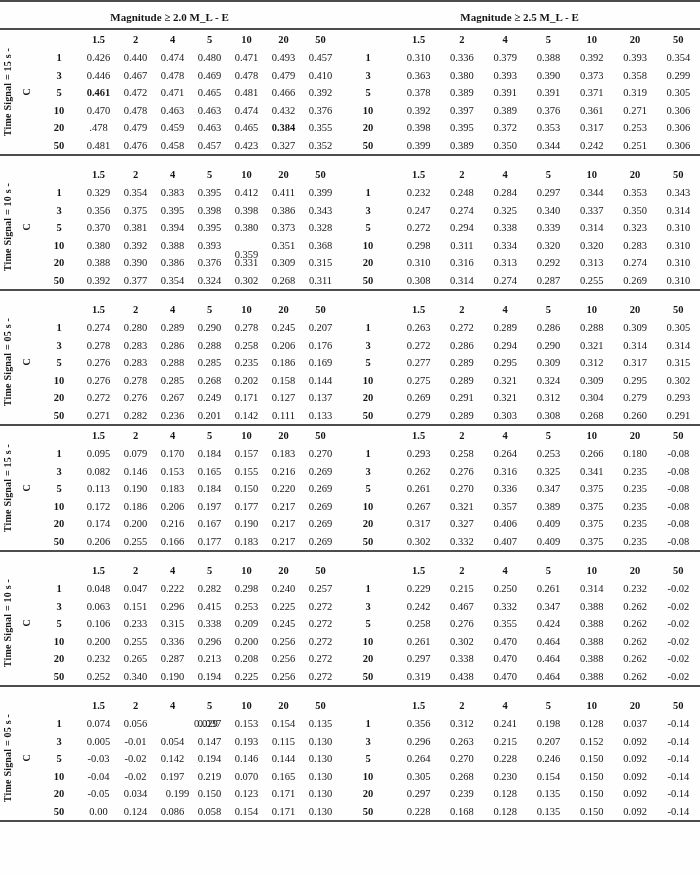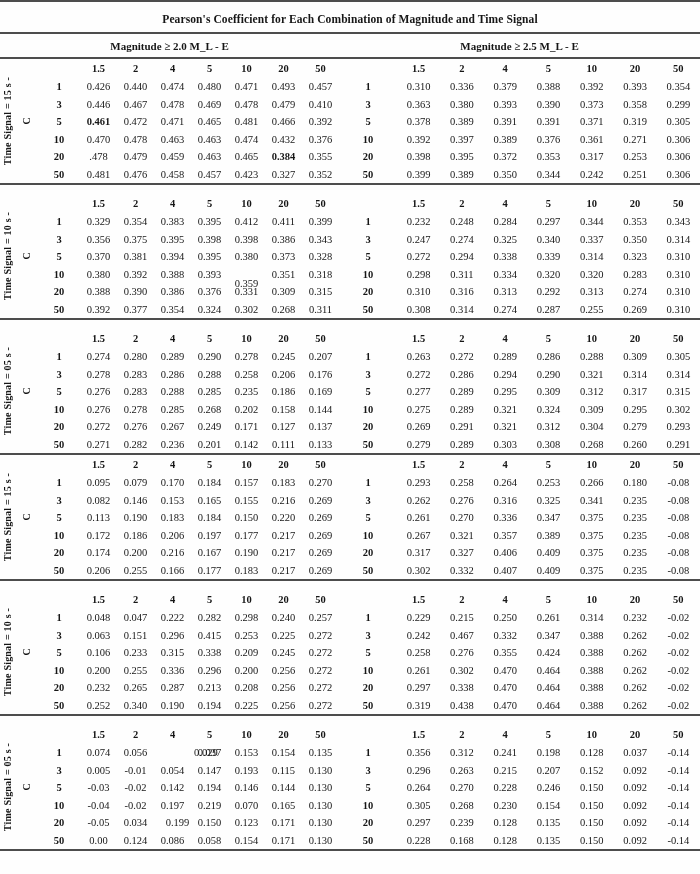--- a/index.html
+++ b/index.html
@@ -40,21 +40,20 @@
   .rot,.rotc{display:flex;align-items:center;justify-content:center;overflow:hidden;}
   .rot span,.rotc span{
     writing-mode:vertical-rl;transform:rotate(180deg);
     font-weight:bold;font-size:10px;white-space:nowrap;letter-spacing:.2px;
   }
 </style>
 </head>
 <body>
 
 <div class="page rule-top">
-  <div class="title-row">Pearson's Coefficient for Each Combination of Magnitude and Time Signal</div>
   <div id="table-root">
       <div class="grid mag-row">
         <div class="mag-cell" style="grid-area: 1 / 1 / auto / 11;">Magnitude ≥ 2.0 M_L - E</div>
         <div class="mag-cell" style="grid-area: 1 / 11 / auto / 19;">Magnitude ≥ 2.5 M_L - E</div>
       </div>
       <div class="grid section gap">
         <div class="rot" style="grid-area: 1 / 1 / 8;">
           <span>Time Signal = 15 s -</span>
         </div>
         <div class="rotc" style="grid-area: 1 / 2 / 8;">
@@ -240,21 +239,21 @@
         <div class="vcell" style="grid-area: 4 / 16;">0.314</div>
         <div class="vcell" style="grid-area: 4 / 17;">0.323</div>
         <div class="vcell" style="grid-area: 4 / 18;">0.310</div>
         <div class="vcell num" style="grid-area: 5 / 3;">10</div>
         <div class="vcell" style="grid-area: 5 / 4;">0.380</div>
         <div class="vcell" style="grid-area: 5 / 5;">0.392</div>
         <div class="vcell" style="grid-area: 5 / 6;">0.388</div>
         <div class="vcell" style="grid-area: 5 / 7;">0.393</div>
         <div class="vcell" style="grid-area: 5 / 8; margin-top: 9px;">0.359</div>
         <div class="vcell" style="grid-area: 5 / 9;">0.351</div>
-        <div class="vcell" style="grid-area: 5 / 10;">0.318</div>
+        <div class="vcell" style="grid-area: 5 / 10;">0.368</div>
         <div class="vcell num" style="grid-area: 5 / 11;">10</div>
         <div class="vcell" style="grid-area: 5 / 12;">0.298</div>
         <div class="vcell" style="grid-area: 5 / 13;">0.311</div>
         <div class="vcell" style="grid-area: 5 / 14;">0.334</div>
         <div class="vcell" style="grid-area: 5 / 15;">0.320</div>
         <div class="vcell" style="grid-area: 5 / 16;">0.320</div>
         <div class="vcell" style="grid-area: 5 / 17;">0.283</div>
         <div class="vcell" style="grid-area: 5 / 18;">0.310</div>
         <div class="vcell num" style="grid-area: 6 / 3;">20</div>
         <div class="vcell" style="grid-area: 6 / 4;">0.388</div>

